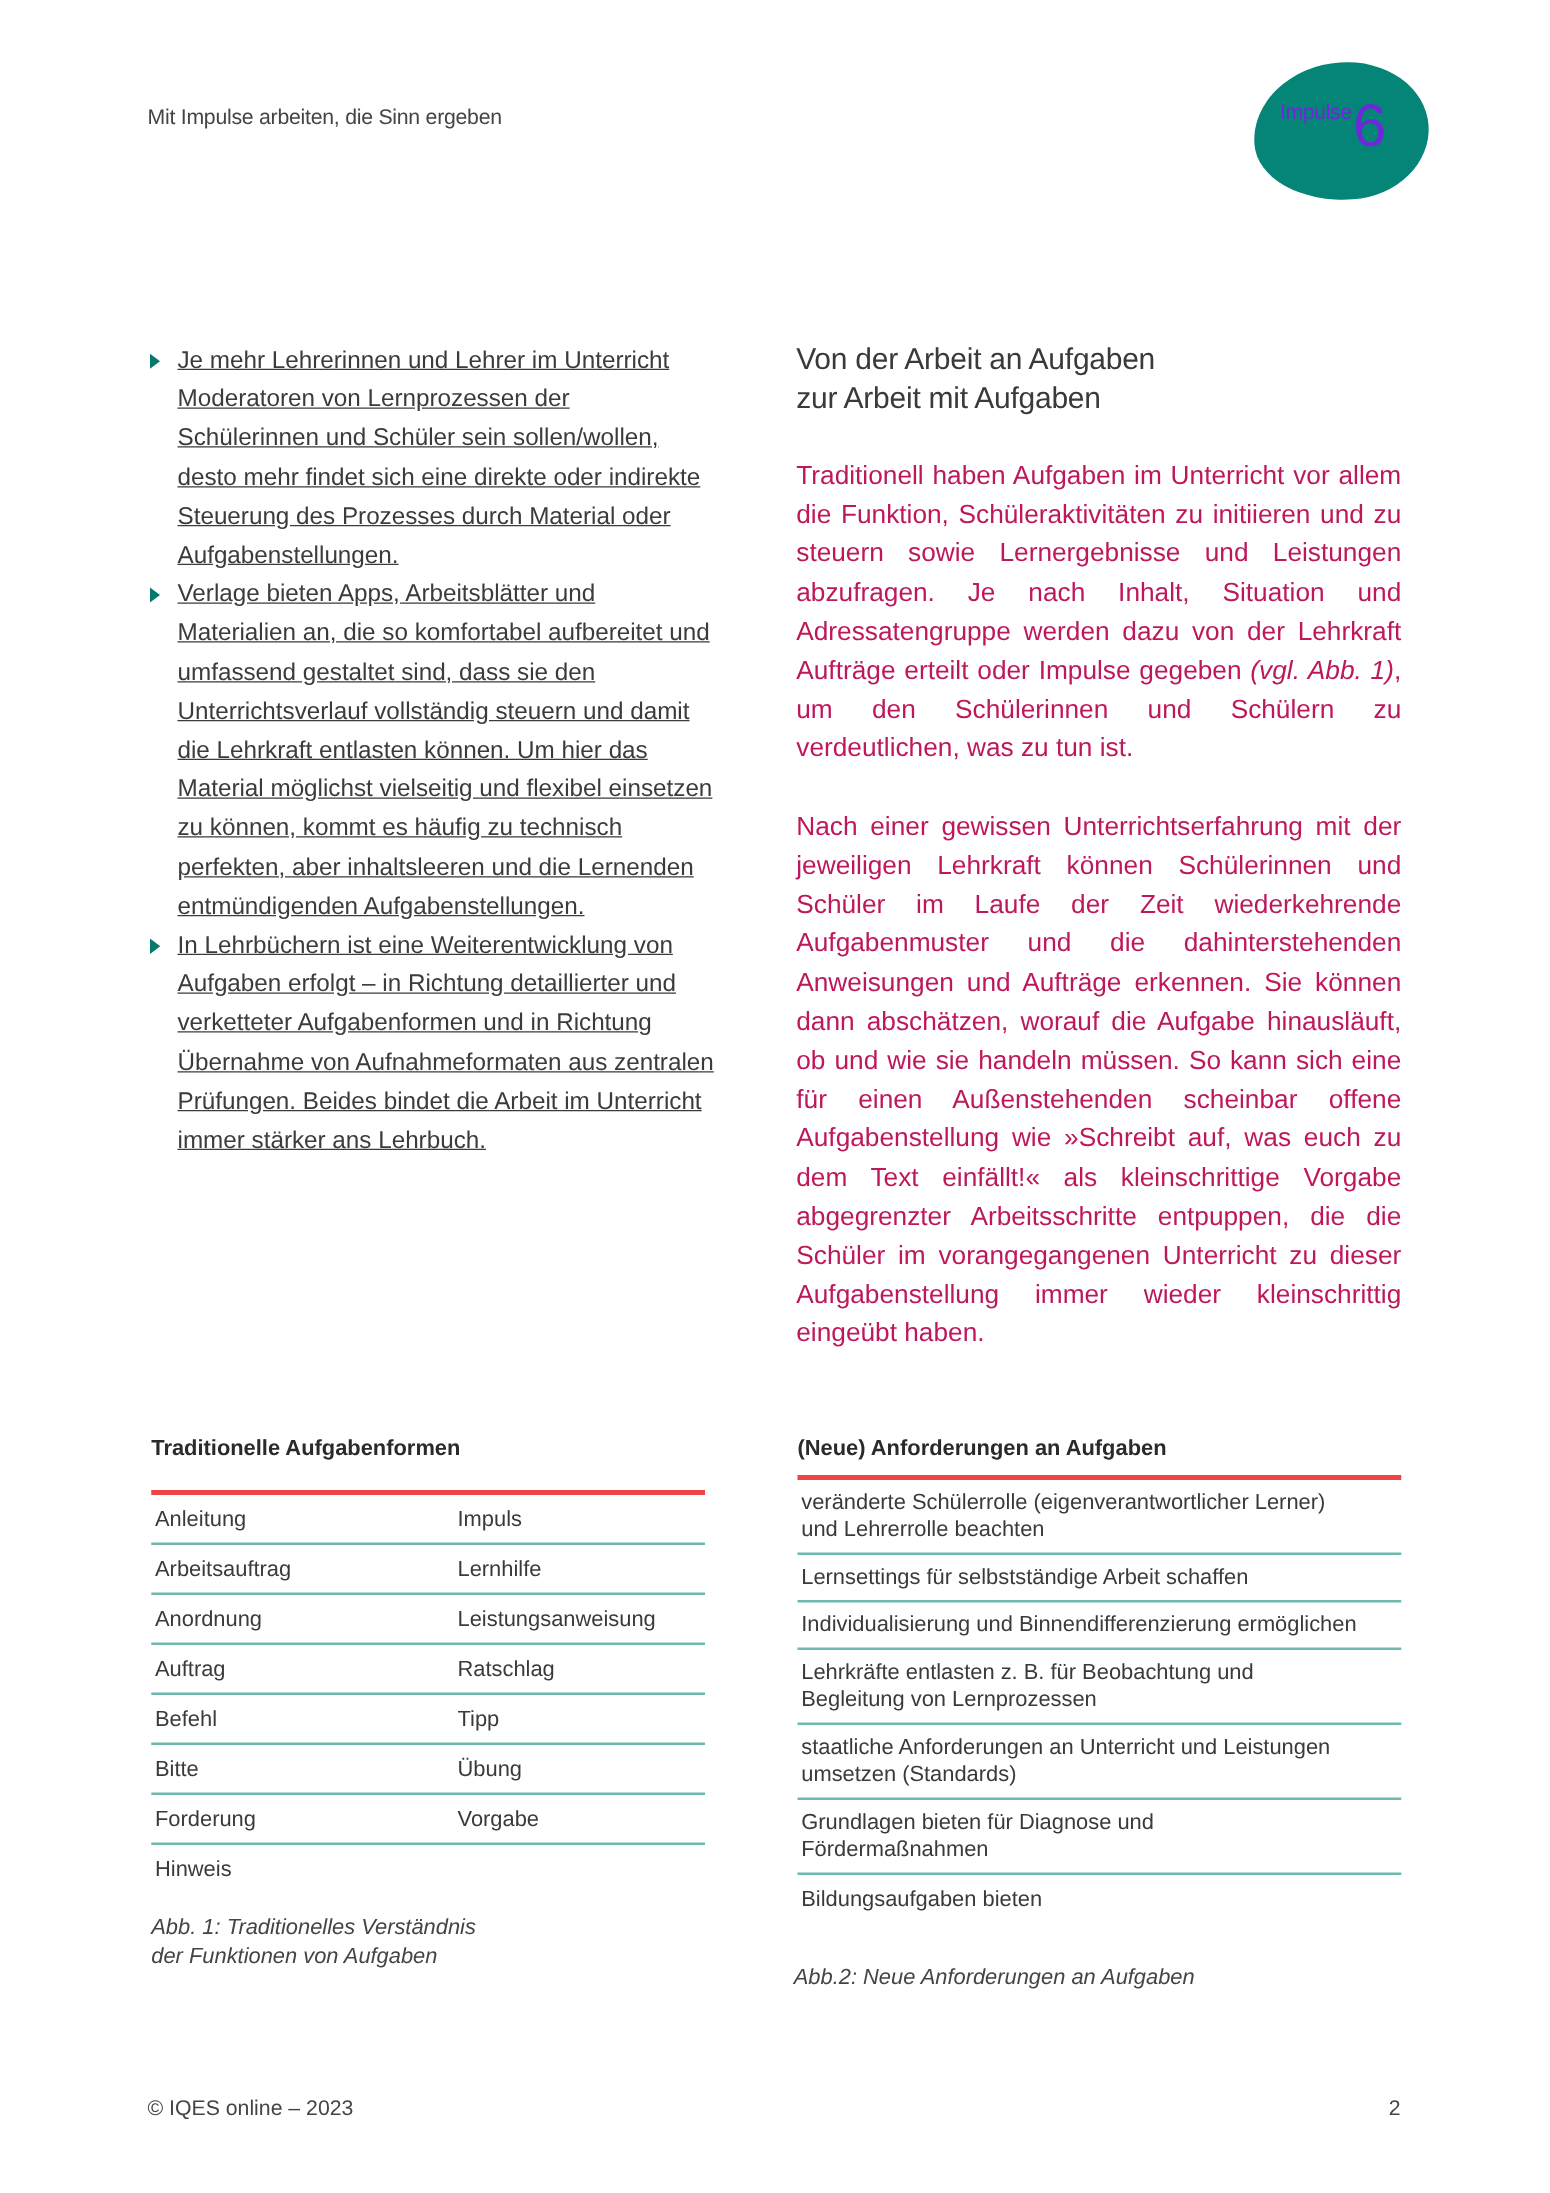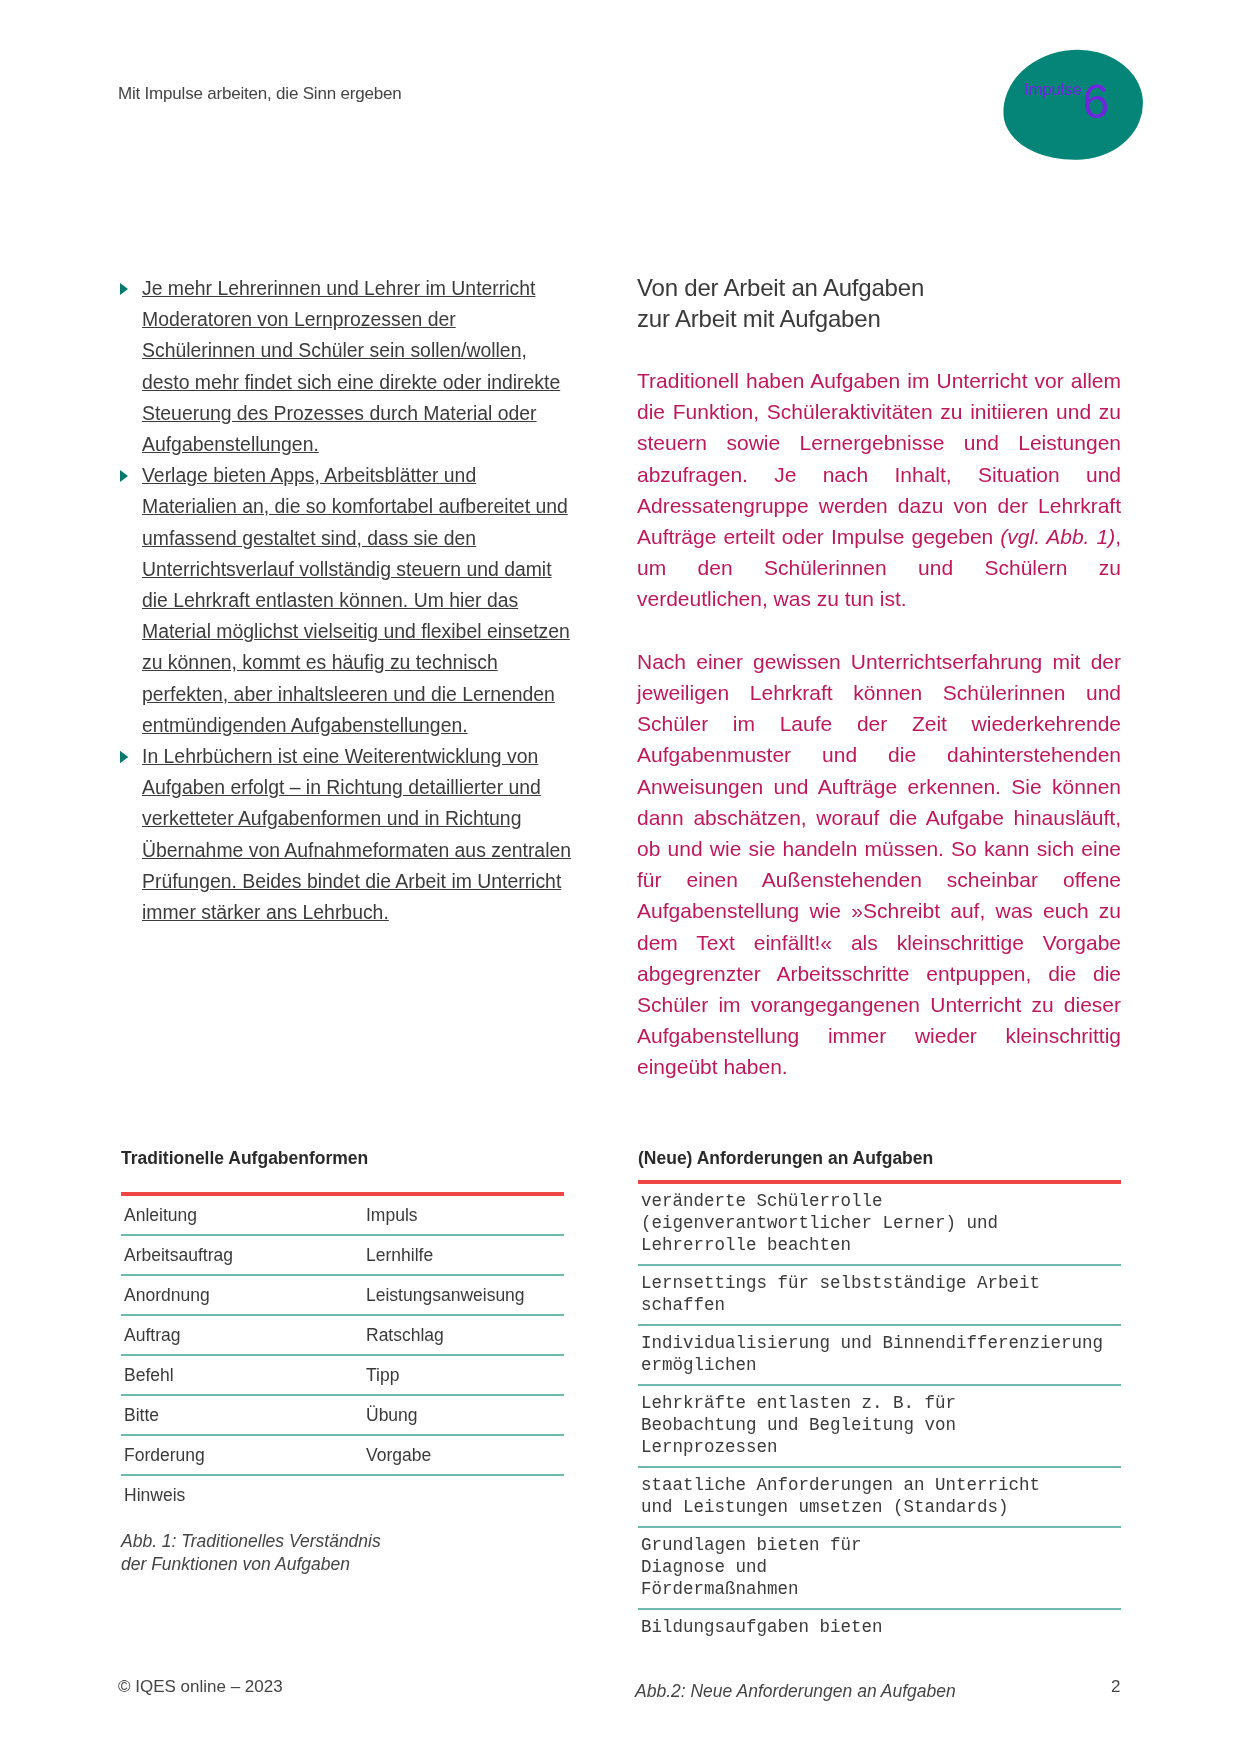--- a/index.html
+++ b/index.html
@@ -23,21 +23,21 @@
   .section-title { font-size:24px; line-height:31px; color:#3a3a3a; margin:0 0 31px 0; font-weight:normal; letter-spacing:-0.2px; }
   .para { font-size:21px; line-height:31.2px; text-align:justify; margin:0 0 31.2px 0; color:#be185d; }
   .para em { font-style:italic; }
 
   .tbl-title { font-size:17.5px; font-weight:bold; color:#2a2a2a; }
   .tbl { border-top:4px solid #ef4444; }
   .tbl-row { display:flex; border-bottom:2px solid #6fb8b0; height:38px; align-items:center; font-size:17.5px; color:#3a3a3a; }
   .tbl-row.last { border-bottom:none; }
   .tbl-row .c1 { width:242px; padding-left:3px; }
   .tbl-row .c2 { flex:1; }
-  .tbl2 .tbl-row { height:auto; min-height:38px; padding:6px 3px 8px 3px; box-sizing:border-box; line-height:22px; align-items:flex-start;font-family:Liberation Mono, monospace; }
+  .tbl2 .tbl-row { height:auto; min-height:38px; padding:6px 3px 8px 3px; box-sizing:border-box; line-height:22px; align-items:flex-end; }
   .caption { font-size:17.5px; font-style:italic; color:#444; line-height:23px; }
 
   .footer-left { left:118px; top:1677px; font-size:17px; color:#444; }
   .footer-right { left:1111px; top:1677px; font-size:17px; color:#444; }
 </style>
 </head>
 <body>
 
 <div class="abs running-head">Mit Impulse arbeiten, die Sinn ergeben</div>
 

